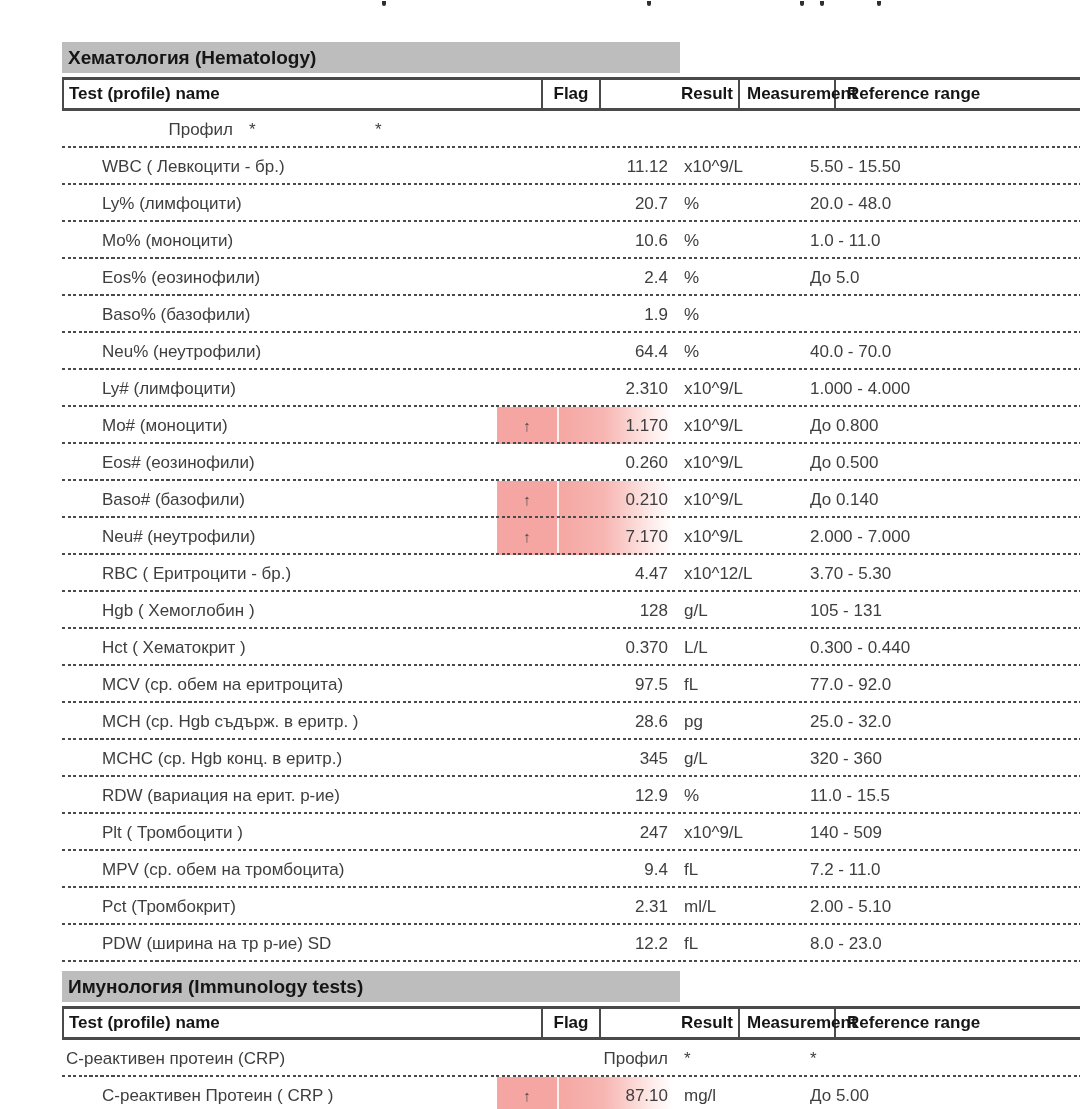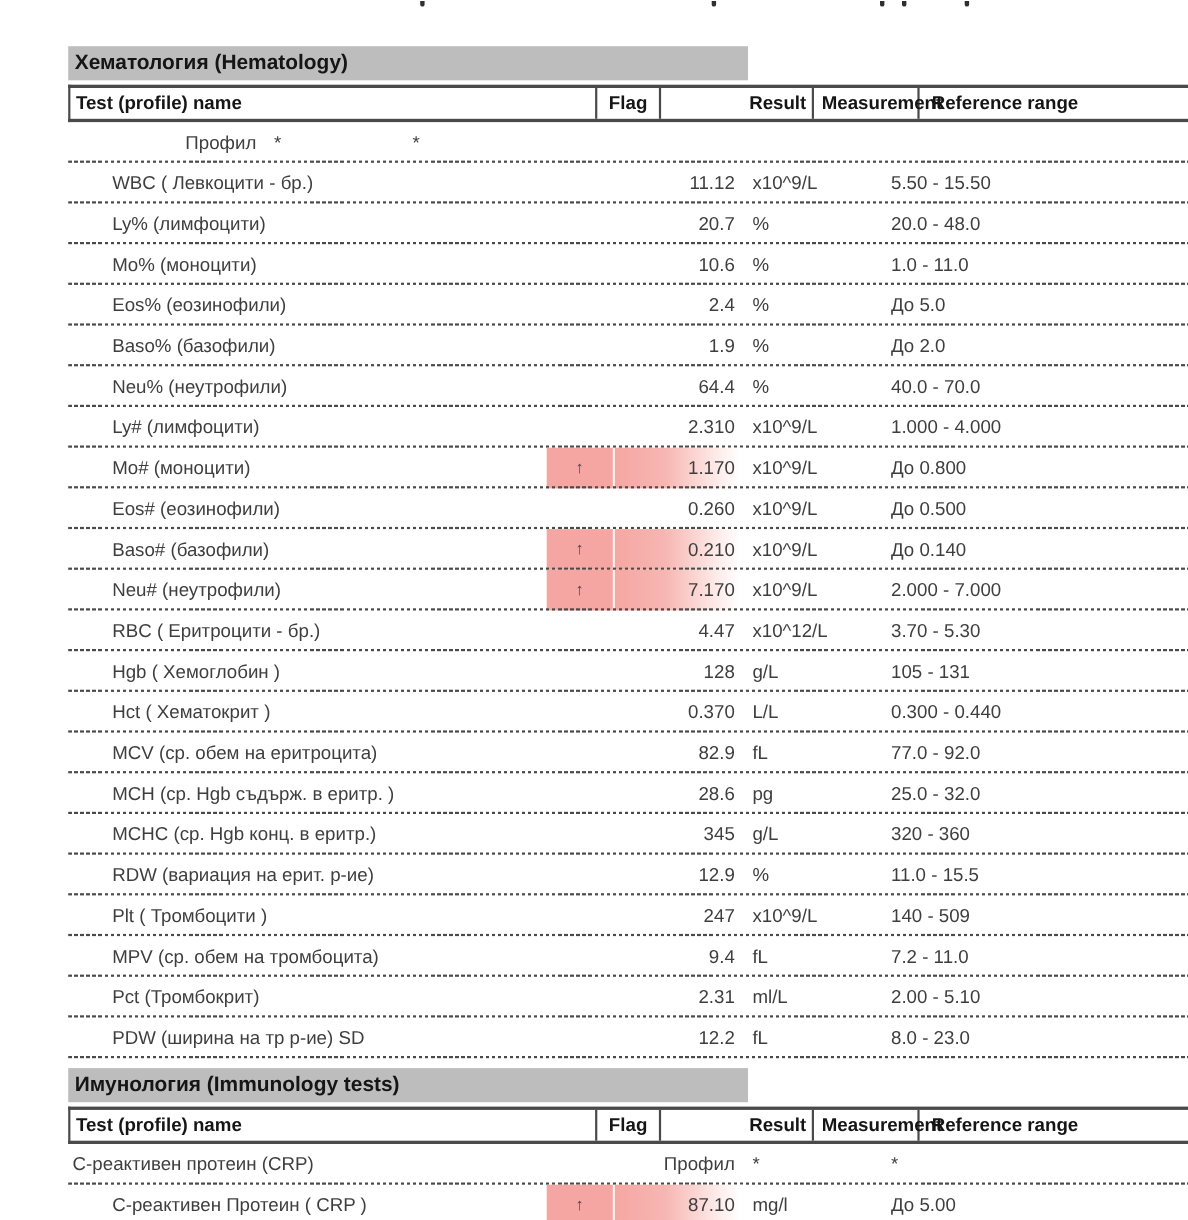--- a/index.html
+++ b/index.html
@@ -145,21 +145,20 @@
     <div class="cell meas">%</div>
     <div class="cell ref">До 5.0</div>
   </div>
         <div class="row indent">
     <div class="cell name">Baso% (базофили)</div>
     <div class="cell flag">
             <span class="arrow"></span>
           </div>
     <div class="cell result">1.9</div>
     <div class="cell meas">%</div>
-    <div class="cell ref">До 2.0</div>
   </div>
         <div class="row indent">
     <div class="cell name">Neu% (неутрофили)</div>
     <div class="cell flag">
             <span class="arrow"></span>
           </div>
     <div class="cell result">64.4</div>
     <div class="cell meas">%</div>
     <div class="cell ref">40.0 - 70.0</div>
   </div>
@@ -233,21 +232,21 @@
           </div>
     <div class="cell result">0.370</div>
     <div class="cell meas">L/L</div>
     <div class="cell ref">0.300 - 0.440</div>
   </div>
         <div class="row indent">
     <div class="cell name">MCV (ср. обем на еритроцита)</div>
     <div class="cell flag">
             <span class="arrow"></span>
           </div>
-    <div class="cell result">82.9</div>
+    <div class="cell result">97.5</div>
     <div class="cell meas">fL</div>
     <div class="cell ref">77.0 - 92.0</div>
   </div>
         <div class="row indent">
     <div class="cell name">MCH (ср. Hgb съдърж. в еритр. )</div>
     <div class="cell flag">
             <span class="arrow"></span>
           </div>
     <div class="cell result">28.6</div>
     <div class="cell meas">pg</div>

